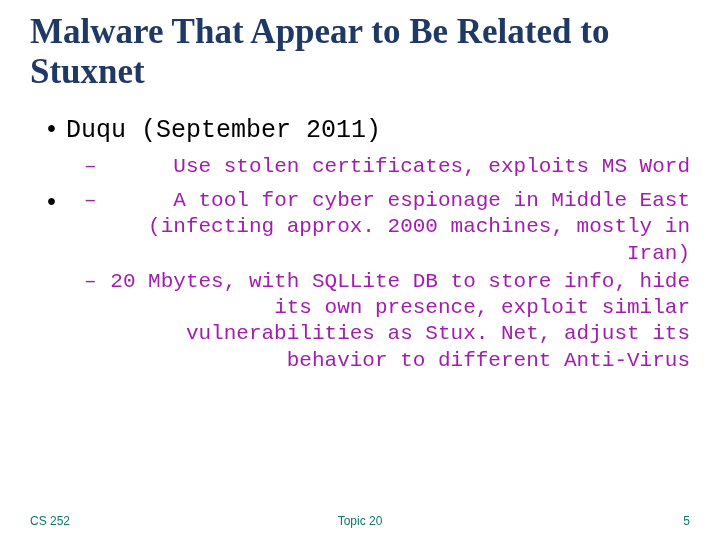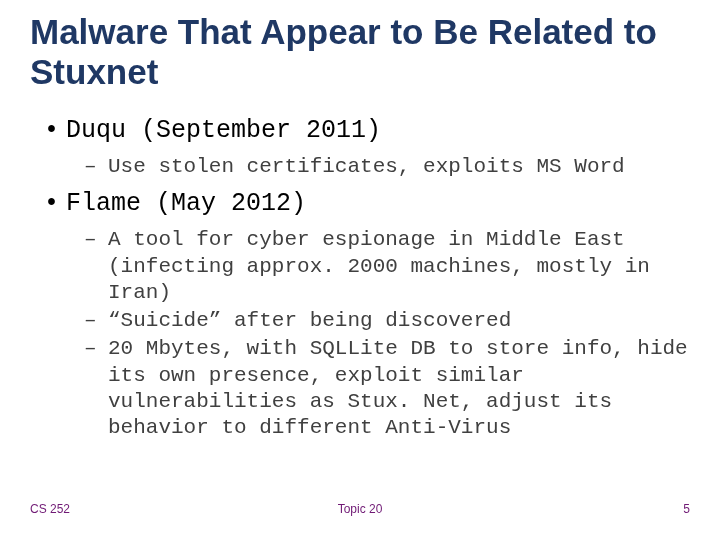--- a/index.html
+++ b/index.html
@@ -5,21 +5,21 @@
   * { margin: 0; padding: 0; box-sizing: border-box; }
   body {
     width: 720px;
     height: 540px;
     background: #ffffff;
     font-family: Arial, Helvetica, sans-serif;
     position: relative;
     padding: 12px 30px 0 30px;
   }
   .title {
-    font-family: Liberation Sans, sans-serif;
+    font-family: Liberation Serif, serif;
     font-size: 35px;
     color: #1f3864;
     line-height: 1.15;
     margin-bottom: 22px;
   }
   .content {
     padding-left: 8px;
   }
   .lvl1 {
     list-style: none;
@@ -42,40 +42,41 @@
     top: 0;
     color: #000;
   }
   .lvl2 {
     list-style: none;
     margin: 8px 0 8px 0;
     padding: 0;
   }
   .lvl2 > li {
     font-size: 21px;
-    color: #404040;
+    color: #a21caf;
     padding-left: 42px;
     position: relative;
     line-height: 1.25;
     margin-bottom: 2px;
+    text-align: right;
   }
   .lvl2 > li::before {
     content: "–";
     position: absolute;
     left: 18px;
     top: 0;
   }
   .footer {
     position: absolute;
-    bottom: 24px;
+    bottom: 12px;
     left: 0;
     width: 720px;
     padding: 0 30px;
     font-size: 12px;
-    color: #701a75;
+    color: #0f766e;
     display: flex;
     justify-content: space-between;
     align-items: baseline;
   }
   .footer-center {
     position: absolute;
     left: 50%;
     transform: translateX(-50%);
     text-align: center;
   }
@@ -87,24 +88,22 @@
 
 <div class="content">
   <ul class="lvl1">
     <li>
       <span>Duqu (September 2011)</span>
       <ul class="lvl2">
         <li>Use stolen certificates, exploits MS Word</li>
       </ul>
     </li>
     <li>
-      <span>Flame (May 2012)</span>
       <ul class="lvl2">
         <li>A tool for cyber espionage in Middle East (infecting approx. 2000 machines, mostly in Iran)</li>
-        <li>“Suicide” after being discovered</li>
         <li>20 Mbytes, with SQLLite DB to store info, hide its own presence, exploit similar vulnerabilities as Stux. Net, adjust its behavior to different Anti-Virus</li>
       </ul>
     </li>
   </ul>
 </div>
 
 <div class="footer">
   <span>CS 252</span>
   <span class="footer-center">Topic 20</span>
   <span>5</span>

